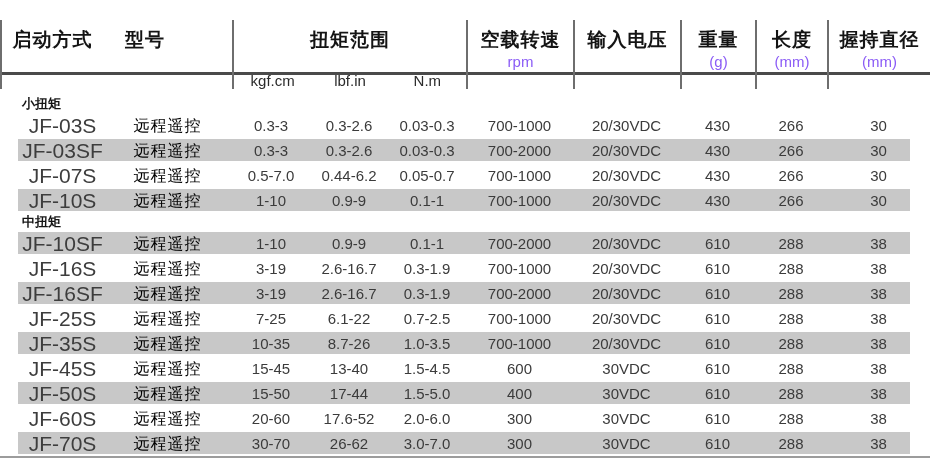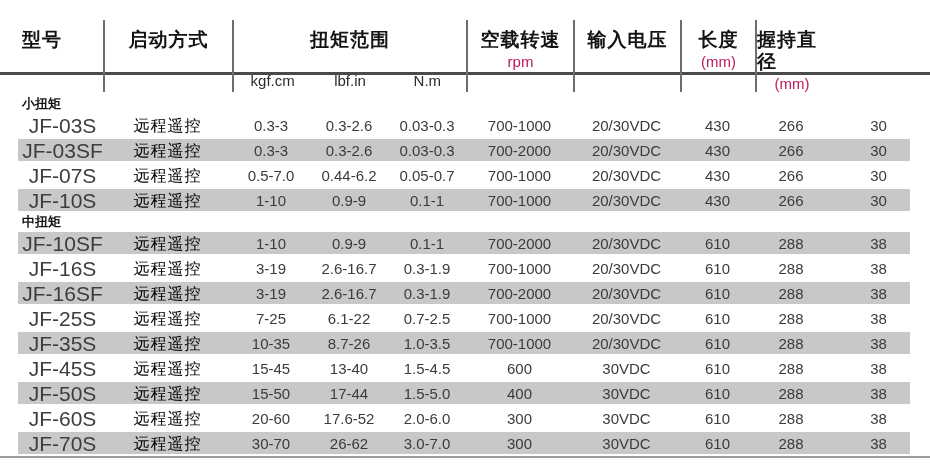--- a/index.html
+++ b/index.html
@@ -16,21 +16,21 @@
     grid-template-columns:103px 129px 234px 107px 107px 75px 72px 103px;
     border-bottom:3px solid #4a4a4a;
   }
   .hcell {
     border-left:2px solid #6e6e6e;
     display:flex; flex-direction:column; align-items:center;
     padding-top:9px;
   }
   .hcell.first { border-left:none; align-items:flex-start; padding-left:22px; }
   .hlabel { font-size:19px; font-weight:bold; color:#141414; line-height:1.15; letter-spacing:1px; }
-  .hunit  { font-size:15px; color:#be185d; margin-top:3px; line-height:1.1; letter-spacing:0; }
+  .hunit  { font-size:15px; color:#8b5cf6; margin-top:3px; line-height:1.1; letter-spacing:0; }
   .torque-units {
     display:grid; grid-template-columns:1fr 1fr 1fr;
     width:100%; margin-top:21px;
   }
   .torque-units span { font-size:15px; color:#2b2b2b; text-align:center; }
   
   .tbody { padding-top:20px; }
   .section-label {
     height:18px; display:flex; align-items:center;
     padding-left:22px; font-size:13px; font-weight:bold; color:#141414;
@@ -49,45 +49,49 @@
   .cell.model { text-align:center; padding-left:22px; font-size:21px; color:#3d3d3d; }
   .cell.start { font-size:16px; color:#000000; letter-spacing:1px; }
   .bottom-rule { height:0; border-bottom:2px solid #9c9c9c; }
 </style>
 </head>
 <body>
 
 <div class="page">
 
   <div class="thead">
+    <div class="hcell">
+      <div class="hlabel">启动方式</div>
+      <div class="hunit"></div>
+    </div>
     <div class="hcell first">
       <div class="hlabel">型号</div>
-      <div class="hunit"></div>
-    </div>
-    <div class="hcell">
-      <div class="hlabel">启动方式</div>
       <div class="hunit"></div>
     </div>
     <div class="hcell">
       <div class="hlabel">扭矩范围</div>
       <div class="torque-units">
         <span>kgf.cm</span>
         <span>lbf.in</span>
         <span>N.m</span>
       </div>
     </div>
     <div class="hcell">
       <div class="hlabel">空载转速</div>
       <div class="hunit">rpm</div>
     </div>
     <div class="hcell">
       <div class="hlabel">输入电压</div>
       <div class="hunit"></div>
     </div>
     <div class="hcell">
+      <div class="hlabel">重量</div>
+      <div class="hunit">(g)</div>
+    </div>
+    <div class="hcell">
       <div class="hlabel">长度</div>
       <div class="hunit">(mm)</div>
     </div>
     <div class="hcell">
       <div class="hlabel">握持直径</div>
       <div class="hunit">(mm)</div>
     </div>
   </div>
 
   <div class="tbody" id="tbody">

